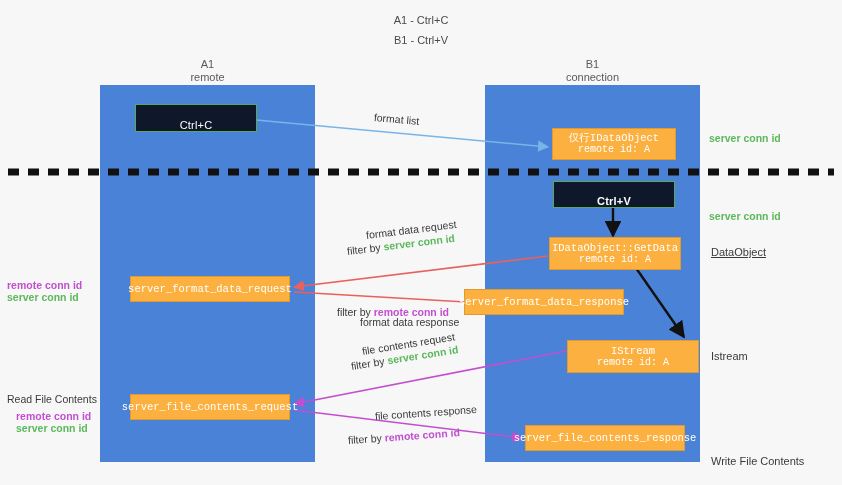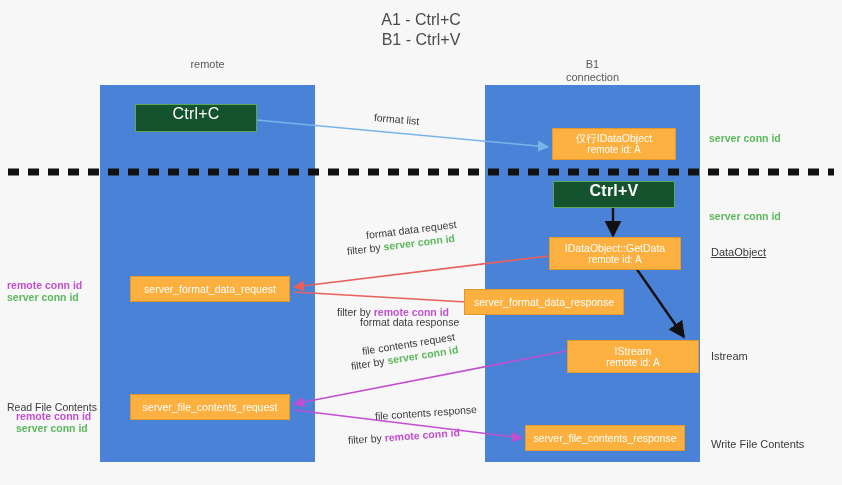--- a/index.html
+++ b/index.html
@@ -7,69 +7,70 @@
     width:842px;height:485px;position:relative;overflow:hidden;
     background:#f7f7f7;
     font-family:"Liberation Sans", sans-serif;
     color:#444;
   }
   #stage{position:absolute;inset:0;}
   svg#wires{position:absolute;left:0;top:0;width:842px;height:485px;pointer-events:none;}
 
   .title{
     position:absolute;left:0;right:0;top:10px;text-align:center;
-    font-size:16px;color:#4a4a4a;line-height:20px;
+    font-size:11px;color:#4a4a4a;line-height:20px;
   }
   .title div{white-space:pre;}
 
   .colhead{
     position:absolute;text-align:center;font-size:11px;color:#5a5a5a;line-height:13px;
   }
   .column{
     position:absolute;background:#4a82d8;
   }
 
   .gbox{
-    position:absolute;background:#14532d;border:1px solid #5aa85a;
-    color:#ffffff;font-size:16px;display:flex;align-items:flex-start;justify-content:center;
+    position:absolute;background:#0f172a;border:1px solid #5aa85a;
+    color:#ffffff;font-size:11px;display:flex;align-items:flex-end;justify-content:center;
     letter-spacing:.2px;
   }
   .obox{
     position:absolute;background:#fbb040;border:1px solid #e09a2e;
     color:#ffffff;font-size:10.5px;display:flex;flex-direction:column;
-    align-items:center;justify-content:center;line-height:12px;text-align:center;
+    align-items:center;justify-content:center;line-height:12px;text-align:center;font-family:Liberation Mono, monospace;
   }
   .obox .l2{font-size:10px;}
 
   .flabel{
     position:absolute;font-size:10.5px;color:#3a3a3a;white-space:nowrap;
     transform-origin:left center;
   }
   .flabel .g{color:#5cb85c;font-weight:bold;}
   .flabel .p{color:#c24fd0;font-weight:bold;}
 
   .side{
     position:absolute;font-size:10.5px;white-space:nowrap;line-height:13px;
   }
   .side.green{color:#5cb85c;font-weight:bold;}
   .side.purple{color:#c24fd0;font-weight:bold;}
-  .side.dark{color:#3a3a3a;margin-top:8px;}
+  .side.dark{color:#3a3a3a;}
   .side.right{font-size:11px;color:#3a3a3a;}
 </style>
 </head>
 <body>
 
 <div id="stage">
 
   <div class="title">
     <div>A1 - Ctrl+C</div>
     <div>B1 - Ctrl+V</div>
   </div>
 
   <div class="colhead" style="left:120px;top:58px;width:175px;">
+    <div>A1</div>
     <div>remote</div>
   </div>
   <div class="colhead" style="left:505px;top:58px;width:175px;">
     <div>B1</div>
     <div>connection</div>
   </div>
 
   <div class="column" style="left:100px;top:85px;width:215px;height:377px;"></div>
   <div class="column" style="left:485px;top:85px;width:215px;height:377px;"></div>
 
@@ -171,15 +172,15 @@
   <div class="side green" style="left:7px;top:291px;">server conn id</div>
 
   <div class="side dark" style="left:7px;top:393px;">Read File Contents</div>
   <div class="side purple" style="left:16px;top:410px;">remote conn id</div>
   <div class="side green" style="left:16px;top:422px;">server conn id</div>
 
   <div class="side green" style="left:709px;top:132px;">server conn id</div>
   <div class="side green" style="left:709px;top:210px;">server conn id</div>
   <div class="side right" style="left:711px;top:246px;text-decoration:underline;">DataObject</div>
   <div class="side right" style="left:711px;top:350px;">Istream</div>
-  <div class="side right" style="left:711px;top:438px;">Write File Contents</div>
+  <div class="side right" style="left:711px;top:455px;">Write File Contents</div>
 
 </div>
 
 </body></html>

